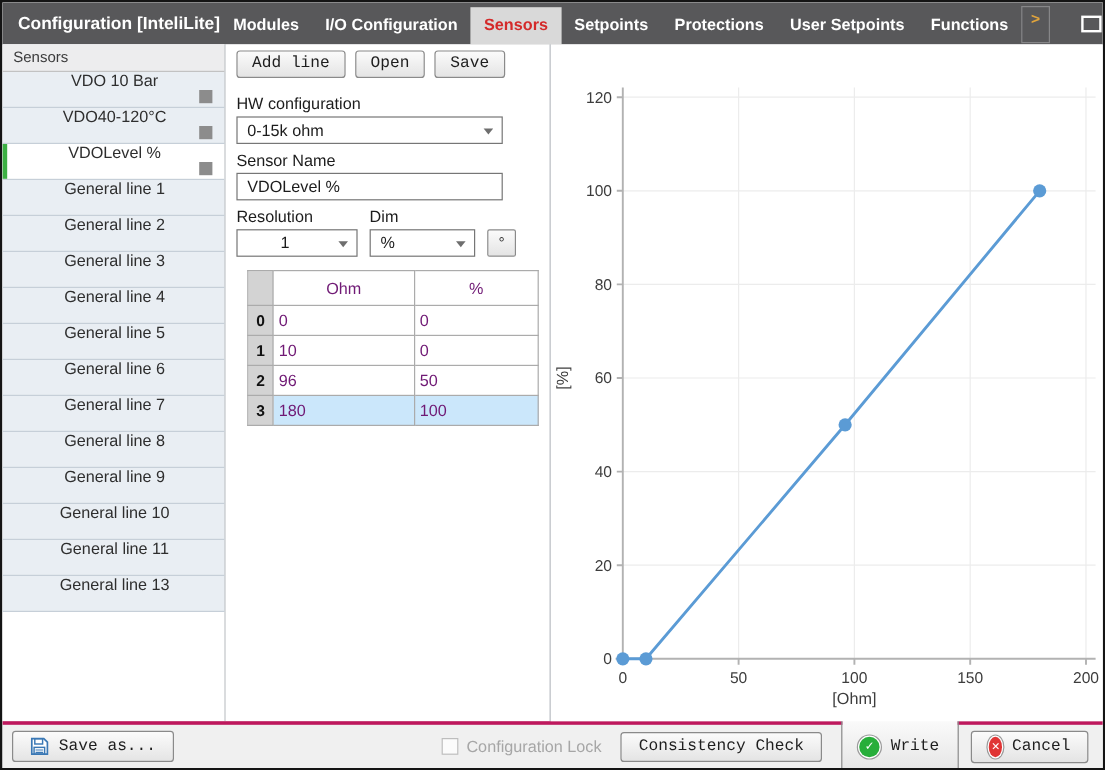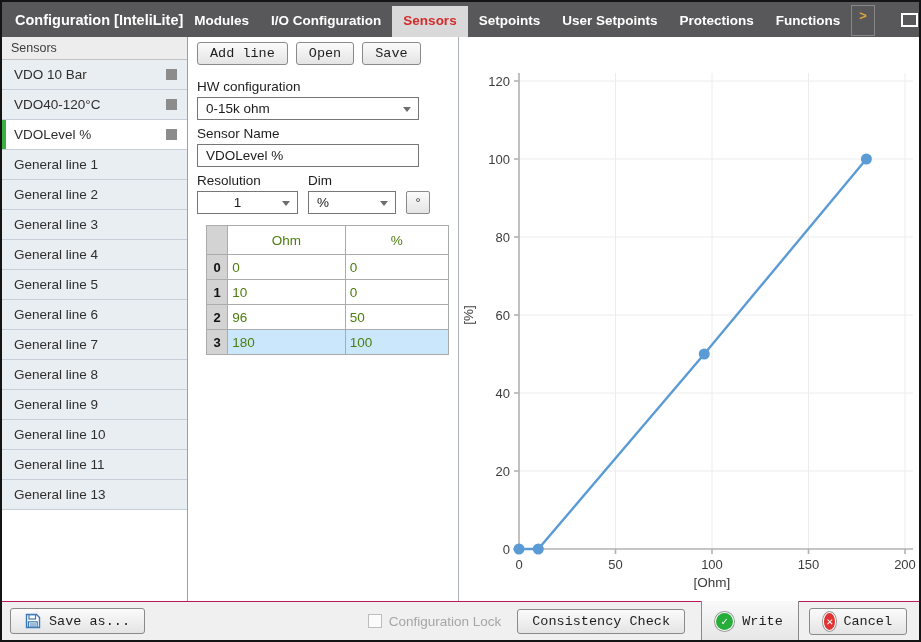--- a/index.html
+++ b/index.html
@@ -16,21 +16,21 @@
   .tab-overflow { align-self:flex-start; margin-top:3px; border:1px solid #868688; color:#e0a43c; font-size:13px; font-weight:700; padding:2px 7px 12px; }
   .wincontrols { display:flex; align-items:center; margin-left:26px; gap:17px; padding-right:14px; }
   .max-icon { width:17px; height:14px; border:2.5px solid #fff; display:inline-block; }
 
   
   .main { flex:1 1 auto; display:flex; min-height:0; }
 
   
   .sidebar { width:186px; flex:0 0 auto; border-right:1px solid #9aa0a6; background:#fff; display:flex; flex-direction:column; }
   .sidebar-header { height:23px; background:#ededee; border-bottom:1px solid #c2c2c2; font-size:12.5px; color:#3c3c3c; display:flex; align-items:center; padding-left:9px; }
-  .side-item { height:30px; background:#e9eef3; border-bottom:1px solid #c6cfd8; display:flex; align-items:center; padding:0 10px 0 12px; font-size:13.5px; color:#2e2e2e; position:relative; }
+  .side-item { height:30px; background:#e9eef3; border-bottom:1px solid #c6cfd8; display:flex; align-items:center; padding:0 10px 0 12px; font-size:13.5px; color:#2e2e2e; position:relative;flex-direction:column; }
   .side-item .sq { margin-left:auto; width:11px; height:11px; background:#8c8c8c; }
   .side-item.selected { background:#fff; }
   .side-item.selected::before { content:""; position:absolute; left:0; top:0; bottom:0; width:4px; background:#3cb043; }
   .side-fill { flex:1; background:#fff; }
 
   
   .editor { width:271px; flex:0 0 auto; border-right:1px solid #adb2b8; background:#fff; }
   .toolbar { display:flex; gap:8px; padding:5px 0 6px 9px; }
   .btn { background:linear-gradient(#fbfbfb,#e4e4e4); border:1px solid #8a8a8a; border-radius:3px; font-size:13.5px; color:#1e1e1e; padding:3px 12px; font-family:Liberation Mono, monospace; }
   .form { padding:2px 9px 0; }
@@ -43,31 +43,31 @@
   .resdim-row { display:flex; align-items:center; gap:10px; }
   .combo.res { width:101px; justify-content:center; padding-left:0; }
   .combo.dim { width:88px; }
   .degree-btn { width:24px; height:23px; background:linear-gradient(#fbfbfb,#e4e4e4); border:1px solid #8a8a8a; border-radius:2px; font-size:13px; color:#333; }
 
   
   .grid { margin:11px 0 0 9px; border-collapse:collapse; font-size:13.5px; }
   .grid th { background:#dcdcdc; border:1px solid #ababab; font-weight:400; color:#333; height:29px; }
   .grid td { border:1px solid #ababab; height:25px; padding:0 4px; }
   .grid .numcell { background:#d3d3d3; width:22px; text-align:center; font-weight:700; color:#111; font-size:13px; }
-  .grid .datacell { width:129px; background:#fff; color:#4d7c0f; }
+  .grid .datacell { width:129px; background:#fff; color:#701a75; }
   .grid .datacell.pct { width:113px; }
   .grid tr.selected .datacell { background:#cbe7fb; }
 
   
   .chartpanel { flex:1 1 auto; background:#fff; position:relative; }
   .chartpanel svg { position:absolute; left:0; top:0; }
   .chartpanel text { font-family:"Liberation Sans", sans-serif; }
 
   
-  .footer { height:39px; flex:0 0 auto; background:#f0f0f0; border-top:1px solid #be185d; display:flex; align-items:center; padding:0 12px 0 8px; }
+  .footer { height:39px; flex:0 0 auto; background:#f0f0f0; border-top:3px solid #be185d; display:flex; align-items:center; padding:0 12px 0 8px; }
   .btn.big { font-size:13.5px; padding:4px 14px; display:flex; align-items:center; gap:8px; }
   .lockwrap { display:flex; align-items:center; gap:7px; margin-left:auto; }
   .checkbox { width:14px; height:14px; border:1px solid #bdbdbd; background:#fbfbfb; display:inline-block; }
   .locklabel { font-size:13.5px; color:#a6a6a6; }
   .footer .gap { width:16px; flex:0 0 auto; }
   .ic-circle { width:17px; height:17px; border-radius:50%; color:#fff; font-size:11px; font-weight:700; display:flex; align-items:center; justify-content:center; box-shadow:0 0 0 1px #fff, 0 0 0 2px #9a9a9a; }
   .ic-green { background:#27ae3a; }
   .ic-red { background:#e03535; }
 </style>
 </head>
@@ -75,22 +75,22 @@
 
 <div class="window">
 
   <div class="tabbar">
     <div class="app-title">Configuration [InteliLite]</div>
     <div class="tabs">
       <div class="tab">Modules</div>
       <div class="tab">I/O Configuration</div>
       <div class="tab active">Sensors</div>
       <div class="tab">Setpoints</div>
+      <div class="tab">Protections</div>
       <div class="tab">User Setpoints</div>
-      <div class="tab">Protections</div>
       <div class="tab">Functions</div>
       <div class="tab-overflow">&gt;</div>
     </div>
     <div class="wincontrols">
       <span class="max-icon"></span>
 
     </div>
   </div>
 
   <div class="main">

